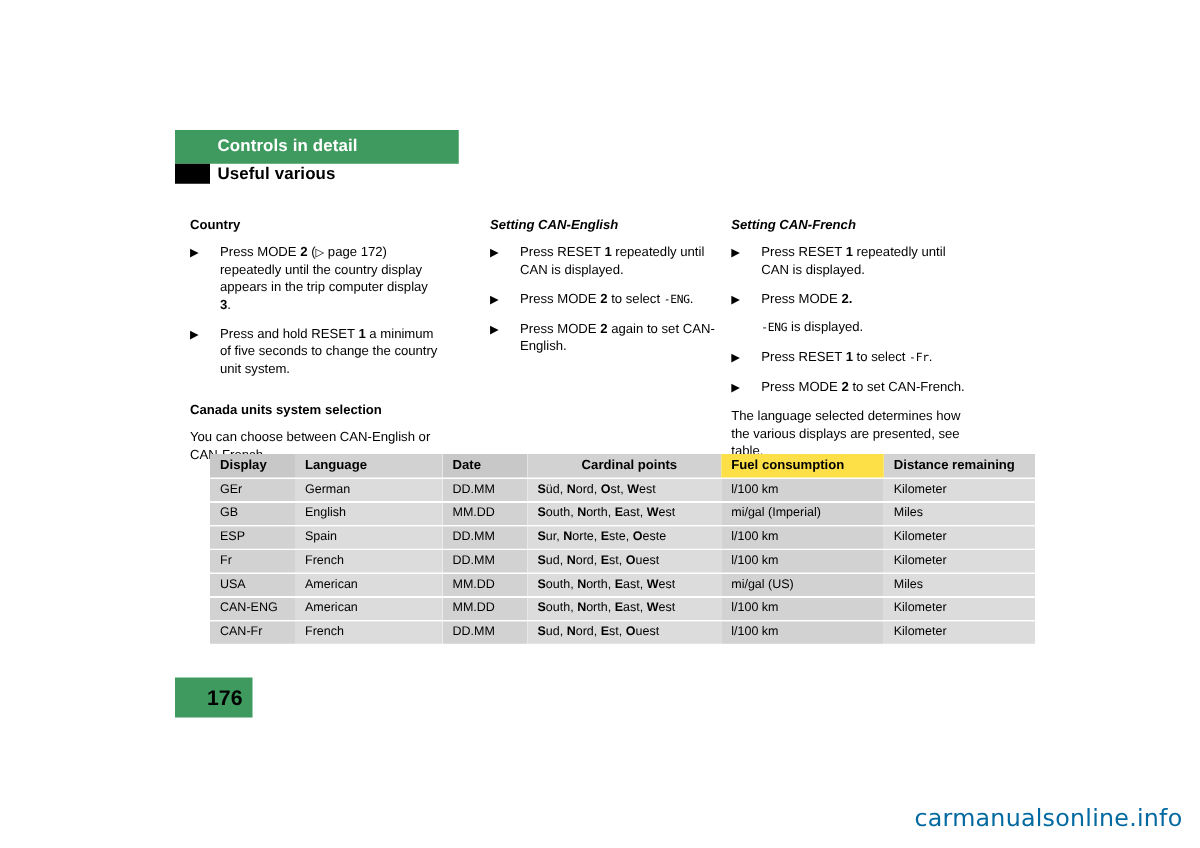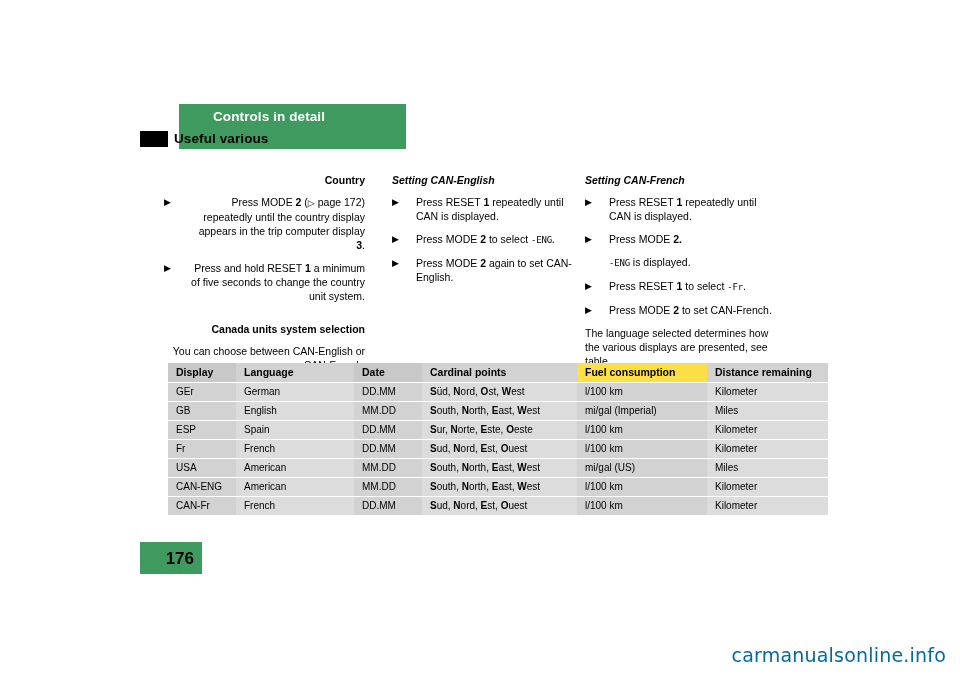--- a/index.html
+++ b/index.html
@@ -22,23 +22,22 @@
     width: 960px;
     height: 678px;
   }
 
   
   .green-bar {
     position: absolute;
     left: 140px;
     top: 104px;
     width: 227px;
-    height: 45px;
+    height: 27px;
     background: #3E9A5E;
-    margin-left: 39px;
   }
   .green-bar-label {
     position: absolute;
     left: 34px;
     top: 5px;
     font-size: 13.5px;
     font-weight: bold;
     color: #ffffff;
     letter-spacing: 0.1px;
     white-space: nowrap;
@@ -63,21 +62,21 @@
   }
 
   
   .col {
     position: absolute;
     top: 173px;
     font-size: 10.5px;
     line-height: 14px;
     color: #000000;
   }
-  .col-1 { left: 164px; width: 201px; text-align: right; }
+  .col-1 { left: 152px; width: 201px; }
   .col-2 { left: 392px; width: 180px; }
   .col-3 { left: 585px; width: 196px; }
 
   .subhead {
     font-size: 10.5px;
     font-weight: bold;
     margin: 0 0 8px 0;
     line-height: 14px;
   }
   .subhead.italic {
@@ -167,21 +166,21 @@
   thead th.c0, tbody td.c0 { background: #D2D2D2; }
   thead th.c1, tbody td.c1 { background: #DCDCDC; }
   thead th.c2, tbody td.c2 { background: #D2D2D2; }
   thead th.c3, tbody td.c3 { background: #DCDCDC; }
   thead th.c4, tbody td.c4 { background: #D2D2D2; }
   thead th.c5, tbody td.c5 { background: #DCDCDC; }
 
   thead th.c0 { background: #C8C8C8; }
   thead th.c1 { background: #D2D2D2; }
   thead th.c2 { background: #C8C8C8; }
-  thead th.c3 { background: #D2D2D2; }
+  thead th.c3 { background: #D2D2D2; text-align: center; }
   thead th.c4 { background: #fde047; }
   thead th.c5 { background: #D2D2D2; }
 
   
   .pagenum {
     position: absolute;
     left: 140px;
     top: 542px;
     width: 62px;
     height: 32px;

